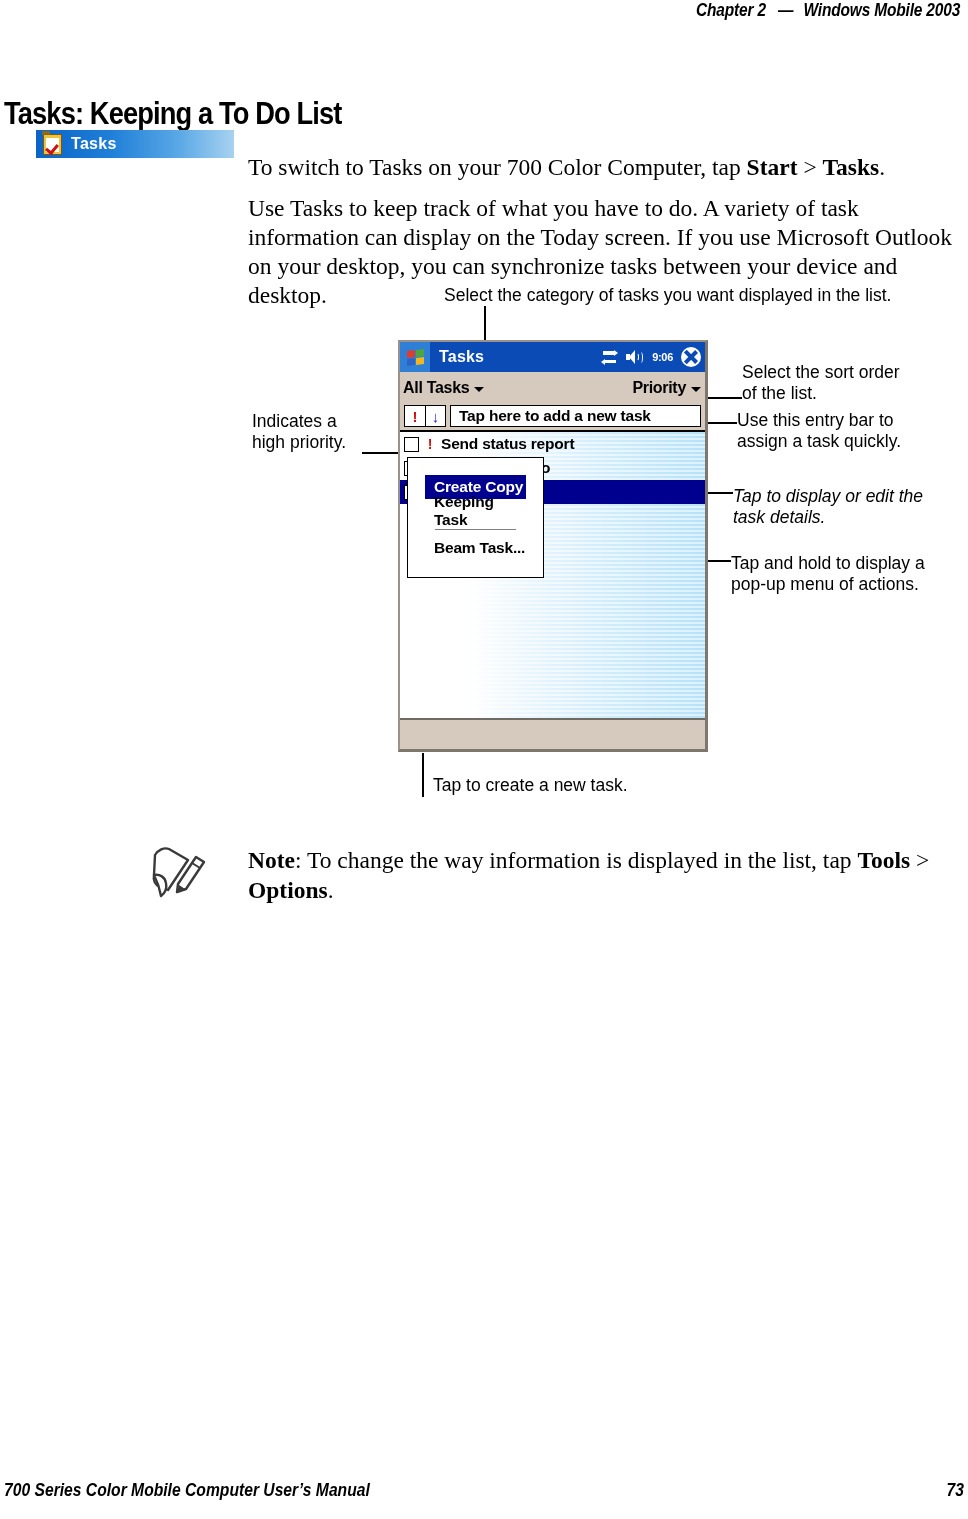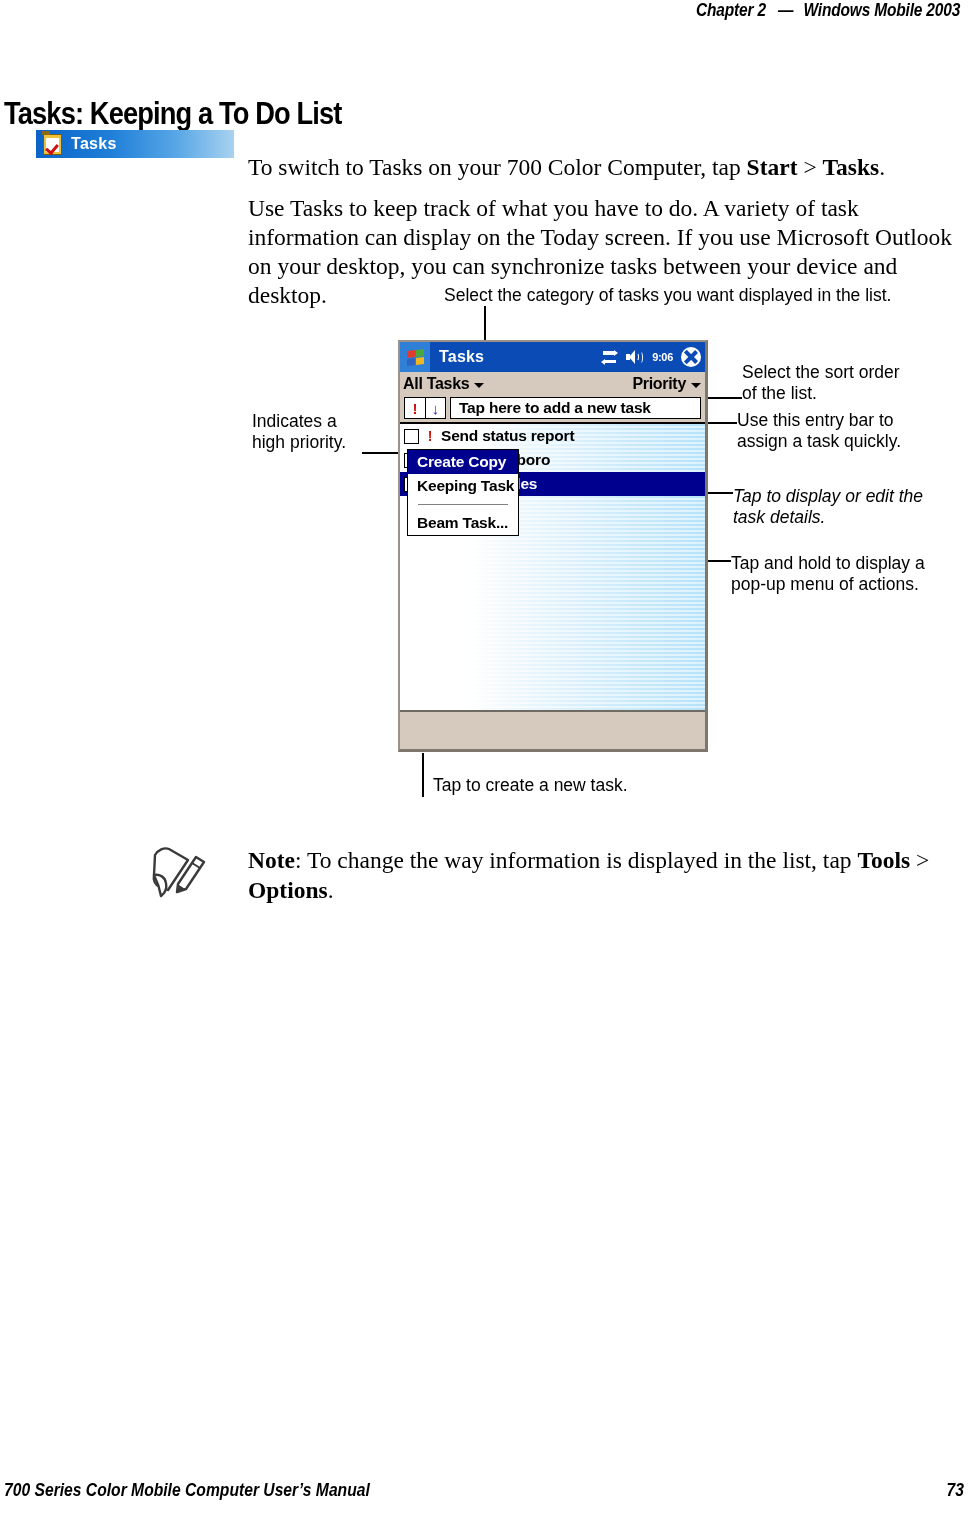--- a/index.html
+++ b/index.html
@@ -230,21 +230,21 @@
   .ico-close::before, .ico-close::after {
     content: ""; position: absolute;
     left: 8.2px; top: 2px; width: 3.6px; height: 16px;
     background: #0b4bb5;
   }
   .ico-close::before { transform: rotate(45deg); }
   .ico-close::after  { transform: rotate(-45deg); }
 
   
   .pda-filterbar {
-    height: 24px;
+    height: 32px;
     background: #d6c9bd;
     display: flex; align-items: center;
     justify-content: space-between;
     padding: 0 4px 0 3px;
     position: relative;
     border-radius: 13px;
   }
   .fb-item {
     display: flex; align-items: flex-end; gap: 5px;
     font-size: 16px; font-weight: bold; color: #000;
@@ -324,24 +324,24 @@
   .prio-mark.high { color: #cc1111; }
   .prio-mark.low  { color: #333399; }
   .prio-mark.none { color: transparent; }
   .task-row.selected .prio-mark.low { color: #ffffff; }
   .task-label { margin-left: 3px; }
 
   
   .popup {
     position: absolute;
     left: 7px; top: 25px;
-    width: 112px;
+    width: 137px;
     background: #ffffff;
     border: 1.8px solid #000;
-    padding: 0;
+    padding: 17px;
     z-index: 5;
   }
   .popup-item {
     height: 24px;
     display: flex; align-items: center;
     padding-left: 9px;
     font-size: 15.5px; font-weight: bold; color: #000;
     letter-spacing: -0.2px;
   }
   .popup-item.highlight { background: #00008f; color: #ffffff; }

